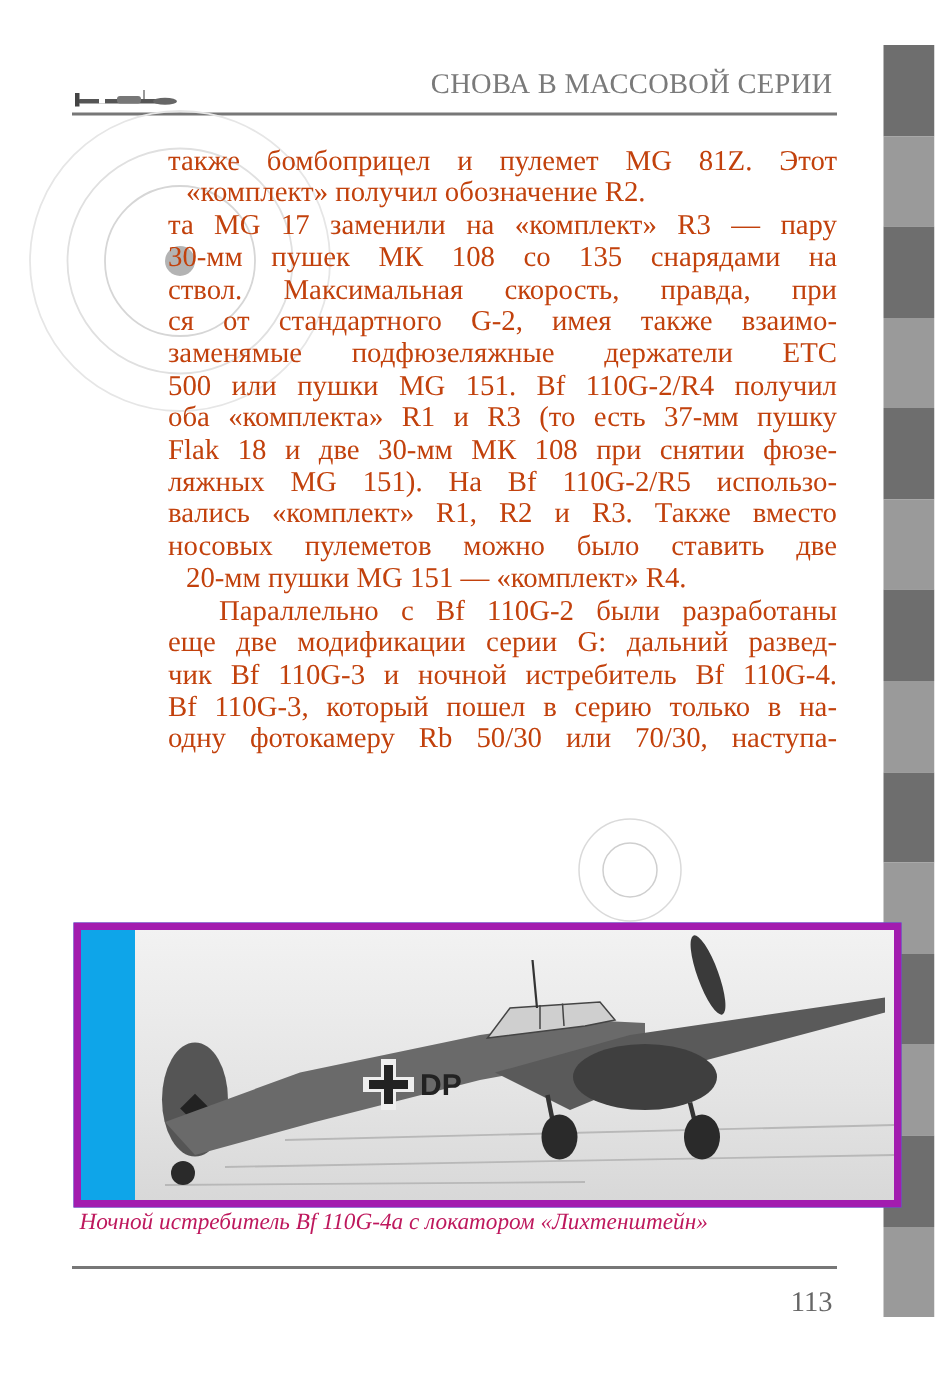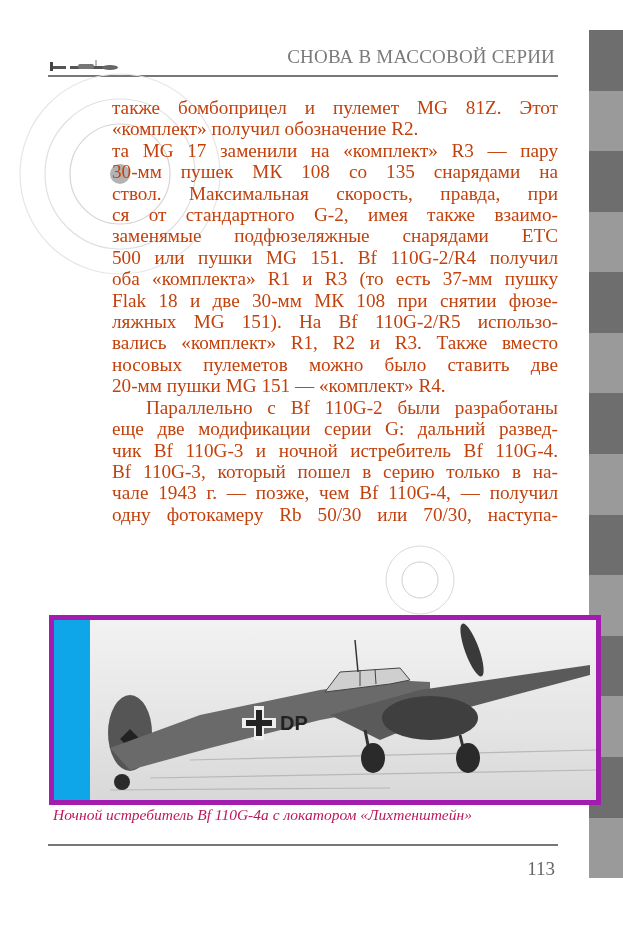--- a/index.html
+++ b/index.html
@@ -7,21 +7,21 @@
   .strip { position:absolute; left:589px; top:30px; width:34px; height:848px; display:flex; flex-direction:column; }
   .band { flex:1; }
   .band.dark { background:#6e6e6e; }
   .band.light { background:#9a9a9a; }
   .header-plane { position:absolute; left:48px; top:58px; width:72px; height:16px; }
   .running-head { position:absolute; right:68px; top:46px; font-family:"Liberation Serif", serif; font-size:19px; color:#7a7a7a; letter-spacing:0.2px; }
   .head-rule { position:absolute; left:48px; top:75px; width:510px; height:2px; background:#777; }
   .deco { position:absolute; pointer-events:none; }
   .body-text { position:absolute; left:112px; top:97px; width:446px; font-family:"Liberation Serif", serif; font-size:19.2px; line-height:21.4px; color:#c2410c; }
   .body-text .ln { display:block; white-space:nowrap; text-align:justify; text-align-last:justify; }
-  .body-text .ln.last { text-align-last:left; }
+  .body-text .ln.last { text-align-last:left;margin-left:12px; }
   .body-text .ln.indent { padding-left:34px; }
   .photo { position:absolute; left:49px; top:615px; width:506px; height:180px; border:5px solid #a21caf; background:#0ea5e9; overflow:hidden;padding-left:36px; }
   .caption { position:absolute; left:53px; top:806px; font-family:"Liberation Serif", serif; font-style:italic; font-size:15.5px; color:#be185d; white-space:nowrap; }
   .foot-rule { position:absolute; left:48px; top:844px; width:510px; height:2px; background:#777; }
   .page-number { position:absolute; right:68px; top:858px; font-family:"Liberation Serif", serif; font-size:19px; color:#666; }
 </style>
 </head>
 <body>
 
 <div class="strip" id="strip">
@@ -63,33 +63,32 @@
   <circle cx="50" cy="50" r="34" fill="none" stroke="#dadada" stroke-width="1"></circle>
 </svg>
 
 <div class="body-text" id="body-text">
     <span class="ln">также бомбоприцел и пулемет MG 81Z. Этот</span>
     <span class="ln last">«комплект» получил обозначение R2.</span>
     <span class="ln">та MG 17 заменили на «комплект» R3 — пару</span>
     <span class="ln">30-мм пушек МК 108 со 135 снарядами на</span>
     <span class="ln">ствол. Максимальная скорость, правда, при</span>
     <span class="ln">ся от стандартного G-2, имея также взаимо-</span>
-    <span class="ln">заменямые подфюзеляжные снарядами ETC</span>
+    <span class="ln">заменямые подфюзеляжные держатели ETC</span>
     <span class="ln">500 или пушки MG 151. Bf 110G-2/R4 получил</span>
     <span class="ln">оба «комплекта» R1 и R3 (то есть 37-мм пушку</span>
     <span class="ln">Flak 18 и две 30-мм МК 108 при снятии фюзе-</span>
     <span class="ln">ляжных MG 151). На Bf 110G-2/R5 использо-</span>
     <span class="ln">вались «комплект» R1, R2 и R3. Также вместо</span>
     <span class="ln">носовых пулеметов можно было ставить две</span>
     <span class="ln last">20-мм пушки MG 151 — «комплект» R4.</span>
     <span class="ln indent">Параллельно с Bf 110G-2 были разработаны</span>
     <span class="ln">еще две модификации серии G: дальний развед-</span>
     <span class="ln">чик Bf 110G-3 и ночной истребитель Bf 110G-4.</span>
     <span class="ln">Bf 110G-3, который пошел в серию только в на-</span>
-    <span class="ln">чале 1943 г. — позже, чем Bf 110G-4, — получил</span>
     <span class="ln">одну фотокамеру Rb 50/30 или 70/30, наступа-</span>
   </div>
 
 <div class="photo">
   <svg width="506" height="180" viewBox="0 0 506 180">
     <defs>
       <linearGradient id="sky" x1="0" y1="0" x2="0" y2="1">
         <stop offset="0" stop-color="#f2f2f2"></stop>
         <stop offset="0.6" stop-color="#e4e4e4"></stop>
         <stop offset="1" stop-color="#d8d8d8"></stop>

